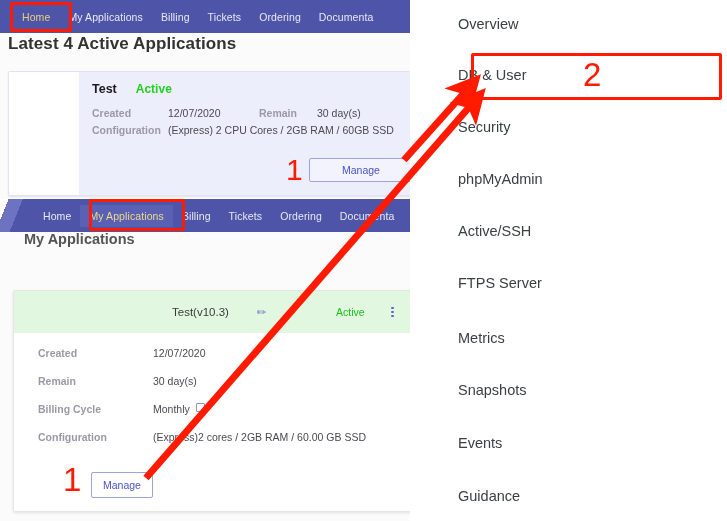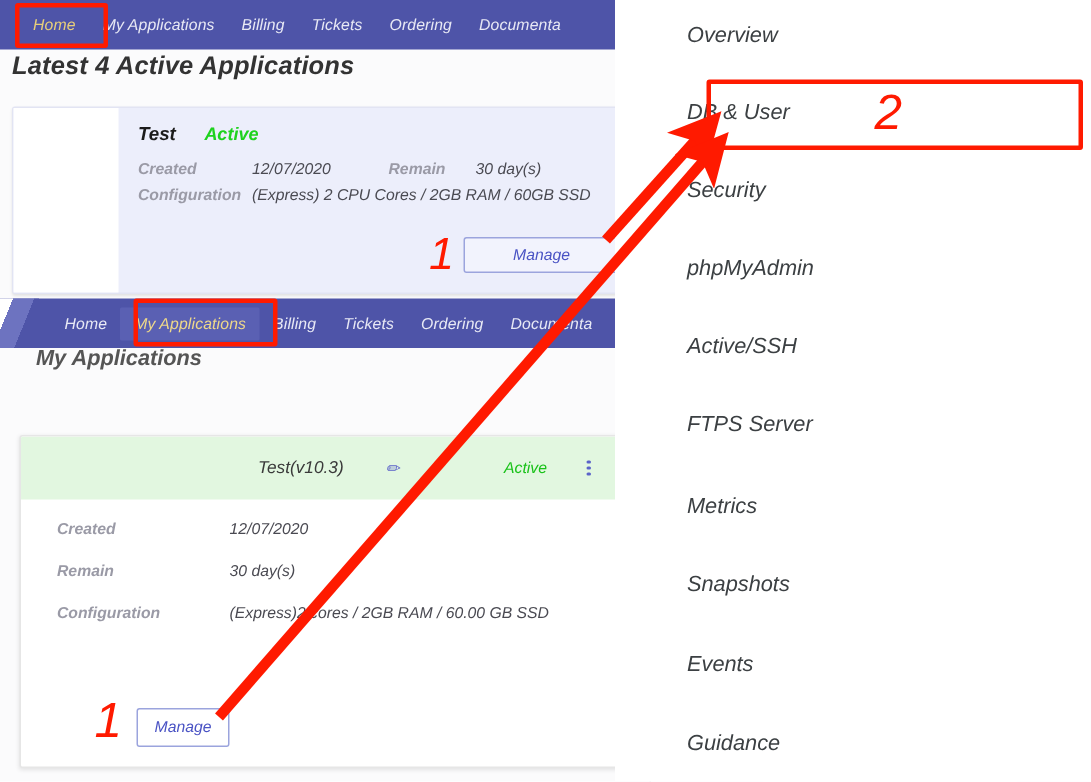--- a/index.html
+++ b/index.html
@@ -2,21 +2,21 @@
 <html><head>
 <meta charset="utf-8">
 <style>
   * { box-sizing: border-box; margin: 0; padding: 0; }
   html, body {
     width: 727px; height: 521px;
     font-family: "Liberation Sans", sans-serif;
     background: #ffffff;
     overflow: hidden;
   }
-  #root { position: relative; width: 727px; height: 414px; font-style: italic; }
+  #root { position: relative; width: 727px; height: 414px; }
 
   
   .left-panel {
     position: absolute; left: 0; top: 0;
     width: 434px; height: 521px;
     background: #fbfbfc;
     overflow: hidden;
     border-right: 1px solid #d9dbe3;
   }
 
@@ -227,20 +227,25 @@
       <div class="detail-rows">
         <div class="drow">
           <span class="dl">Created</span>
           <span class="dv">12/07/2020</span>
         </div>
         <div class="drow">
           <span class="dl">Remain</span>
           <span class="dv">30 day(s)</span>
         </div>
         <div class="drow">
+          <span class="dl">Billing Cycle</span>
+          <span class="dv">Monthly</span>
+          <span class="mini-box"></span>
+        </div>
+        <div class="drow">
           <span class="dl">Configuration</span>
           <span class="dv">(Express)2 cores / 2GB RAM / 60.00 GB SSD</span>
         </div>
       </div>
       <div class="detail-actions">
         <div class="btn-manage2">Manage</div>
       </div>
     </div>
   </div>
 

